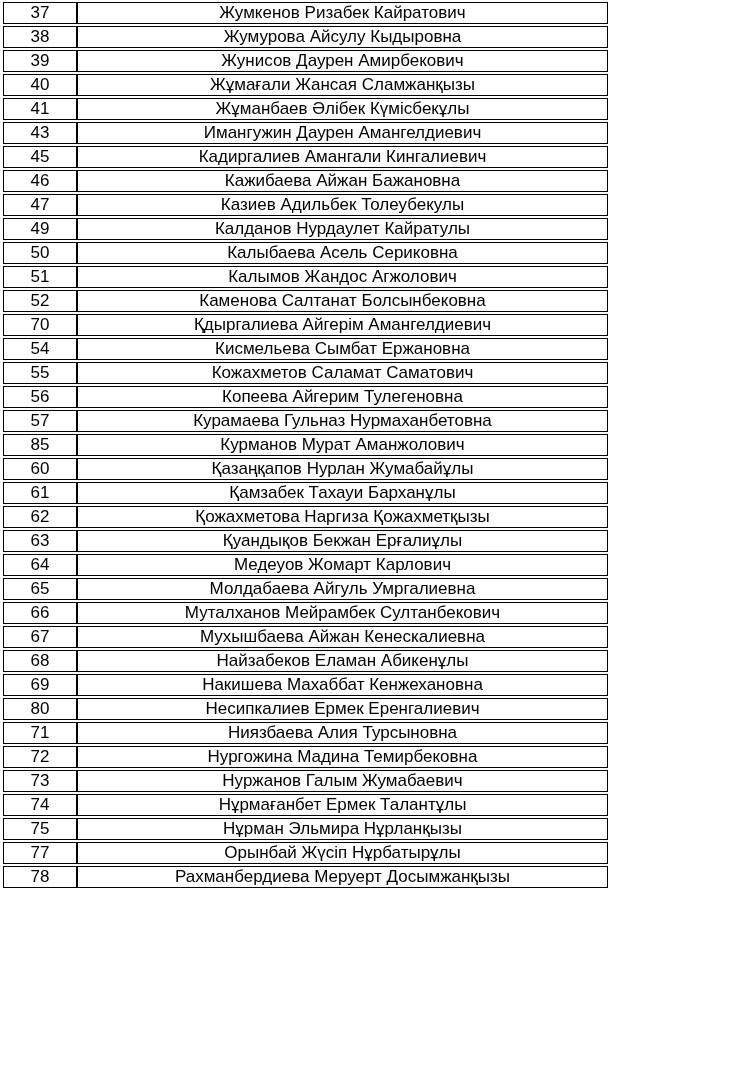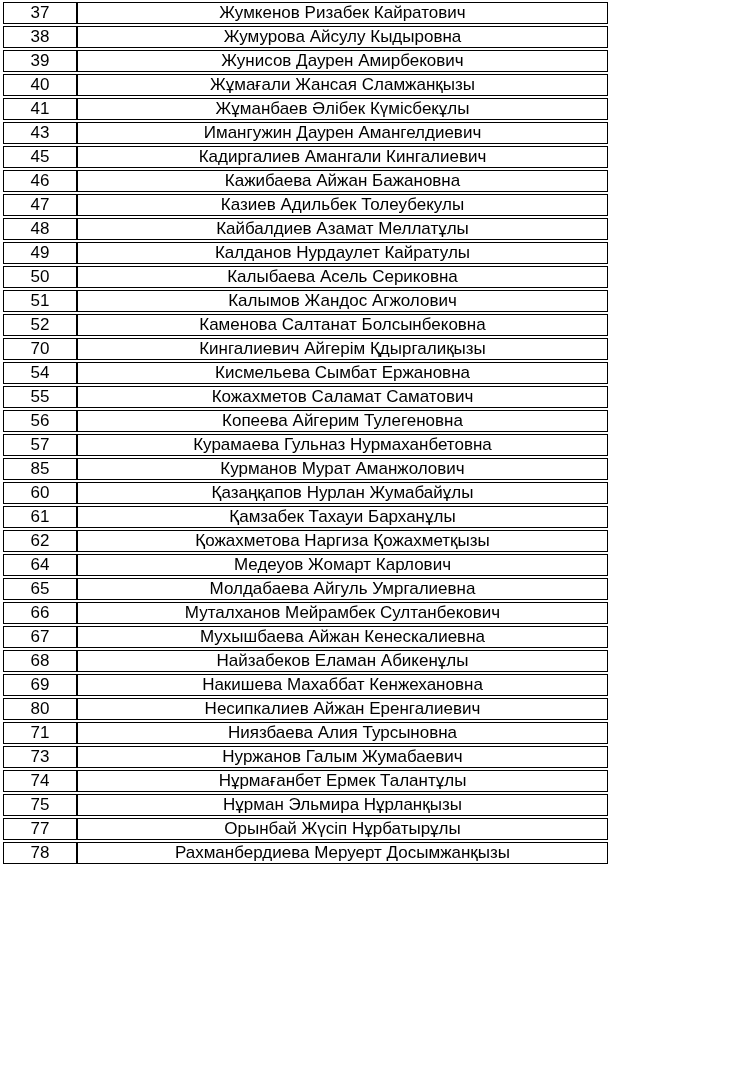--- a/index.html
+++ b/index.html
@@ -73,42 +73,38 @@
         </tr>
         <tr>
           <td class="num-cell">46</td>
           <td class="name-cell">Кажибаева Айжан Бажановна</td>
         </tr>
         <tr>
           <td class="num-cell">47</td>
           <td class="name-cell">Казиев Адильбек Толеубекулы</td>
         </tr>
         <tr>
-          <td class="num-cell">48</td>
-          <td class="name-cell">Кайбалдиев Азамат Меллатұлы</td>
-        </tr>
-        <tr>
           <td class="num-cell">49</td>
           <td class="name-cell">Калданов Нурдаулет Кайратулы</td>
         </tr>
         <tr>
           <td class="num-cell">50</td>
           <td class="name-cell">Калыбаева Асель Сериковна</td>
         </tr>
         <tr>
           <td class="num-cell">51</td>
           <td class="name-cell">Калымов Жандос Агжолович</td>
         </tr>
         <tr>
           <td class="num-cell">52</td>
           <td class="name-cell">Каменова Салтанат Болсынбековна</td>
         </tr>
         <tr>
           <td class="num-cell">70</td>
-          <td class="name-cell">Кингалиевич Айгерім Қдыргалиқызы</td>
+          <td class="name-cell">Қдыргалиева Айгерім Амангелдиевич</td>
         </tr>
         <tr>
           <td class="num-cell">54</td>
           <td class="name-cell">Кисмельева Сымбат Ержановна</td>
         </tr>
         <tr>
           <td class="num-cell">55</td>
           <td class="name-cell">Кожахметов Саламат Саматович</td>
         </tr>
         <tr>
@@ -129,20 +125,24 @@
         </tr>
         <tr>
           <td class="num-cell">61</td>
           <td class="name-cell">Қамзабек Тахауи Барханұлы</td>
         </tr>
         <tr>
           <td class="num-cell">62</td>
           <td class="name-cell">Қожахметова Наргиза Қожахметқызы</td>
         </tr>
         <tr>
+          <td class="num-cell">63</td>
+          <td class="name-cell">Қуандықов Бекжан Ерғалиұлы</td>
+        </tr>
+        <tr>
           <td class="num-cell">64</td>
           <td class="name-cell">Медеуов Жомарт Карлович</td>
         </tr>
         <tr>
           <td class="num-cell">65</td>
           <td class="name-cell">Молдабаева Айгуль Умргалиевна</td>
         </tr>
         <tr>
           <td class="num-cell">66</td>
           <td class="name-cell">Муталханов Мейрамбек Султанбекович</td>
@@ -154,25 +154,29 @@
         <tr>
           <td class="num-cell">68</td>
           <td class="name-cell">Найзабеков Еламан Абикенұлы</td>
         </tr>
         <tr>
           <td class="num-cell">69</td>
           <td class="name-cell">Накишева Махаббат Кенжехановна</td>
         </tr>
         <tr>
           <td class="num-cell">80</td>
-          <td class="name-cell">Несипкалиев Айжан Еренгалиевич</td>
+          <td class="name-cell">Несипкалиев Ермек Еренгалиевич</td>
         </tr>
         <tr>
           <td class="num-cell">71</td>
           <td class="name-cell">Ниязбаева Алия Турсыновна</td>
+        </tr>
+        <tr>
+          <td class="num-cell">72</td>
+          <td class="name-cell">Нургожина Мадина Темирбековна</td>
         </tr>
         <tr>
           <td class="num-cell">73</td>
           <td class="name-cell">Нуржанов Галым Жумабаевич</td>
         </tr>
         <tr>
           <td class="num-cell">74</td>
           <td class="name-cell">Нұрмағанбет Ермек Талантұлы</td>
         </tr>
         <tr>

